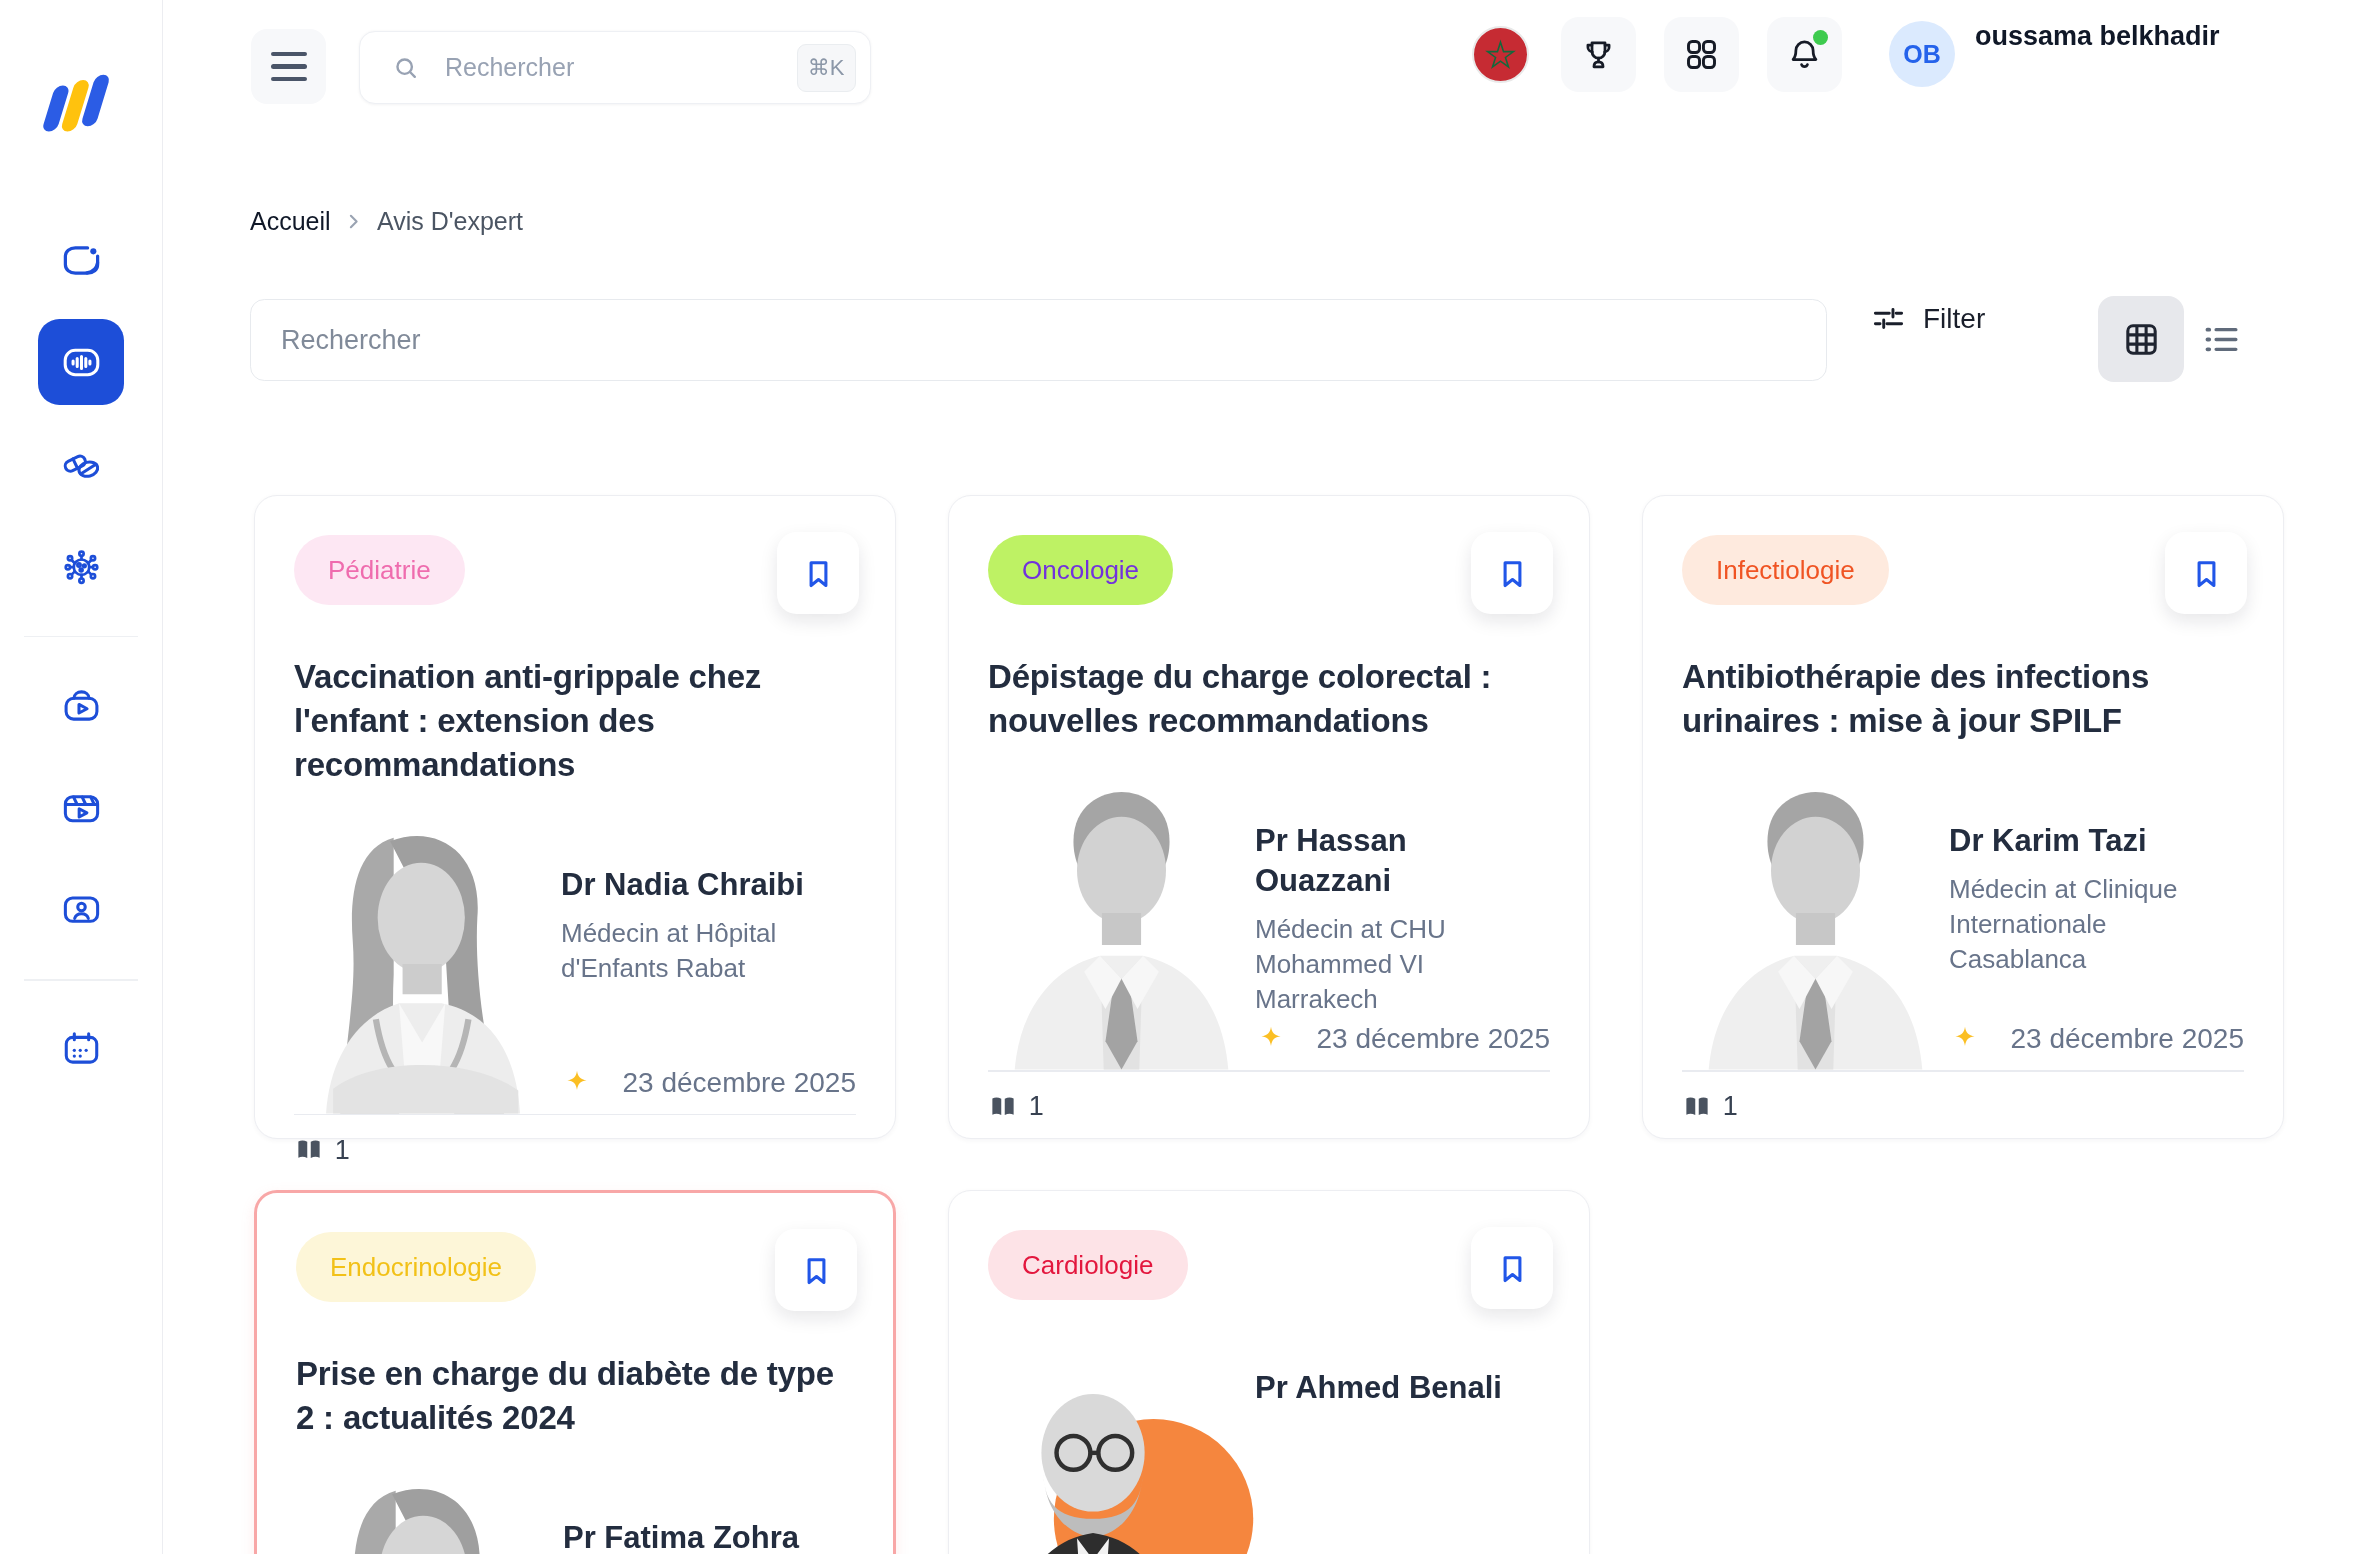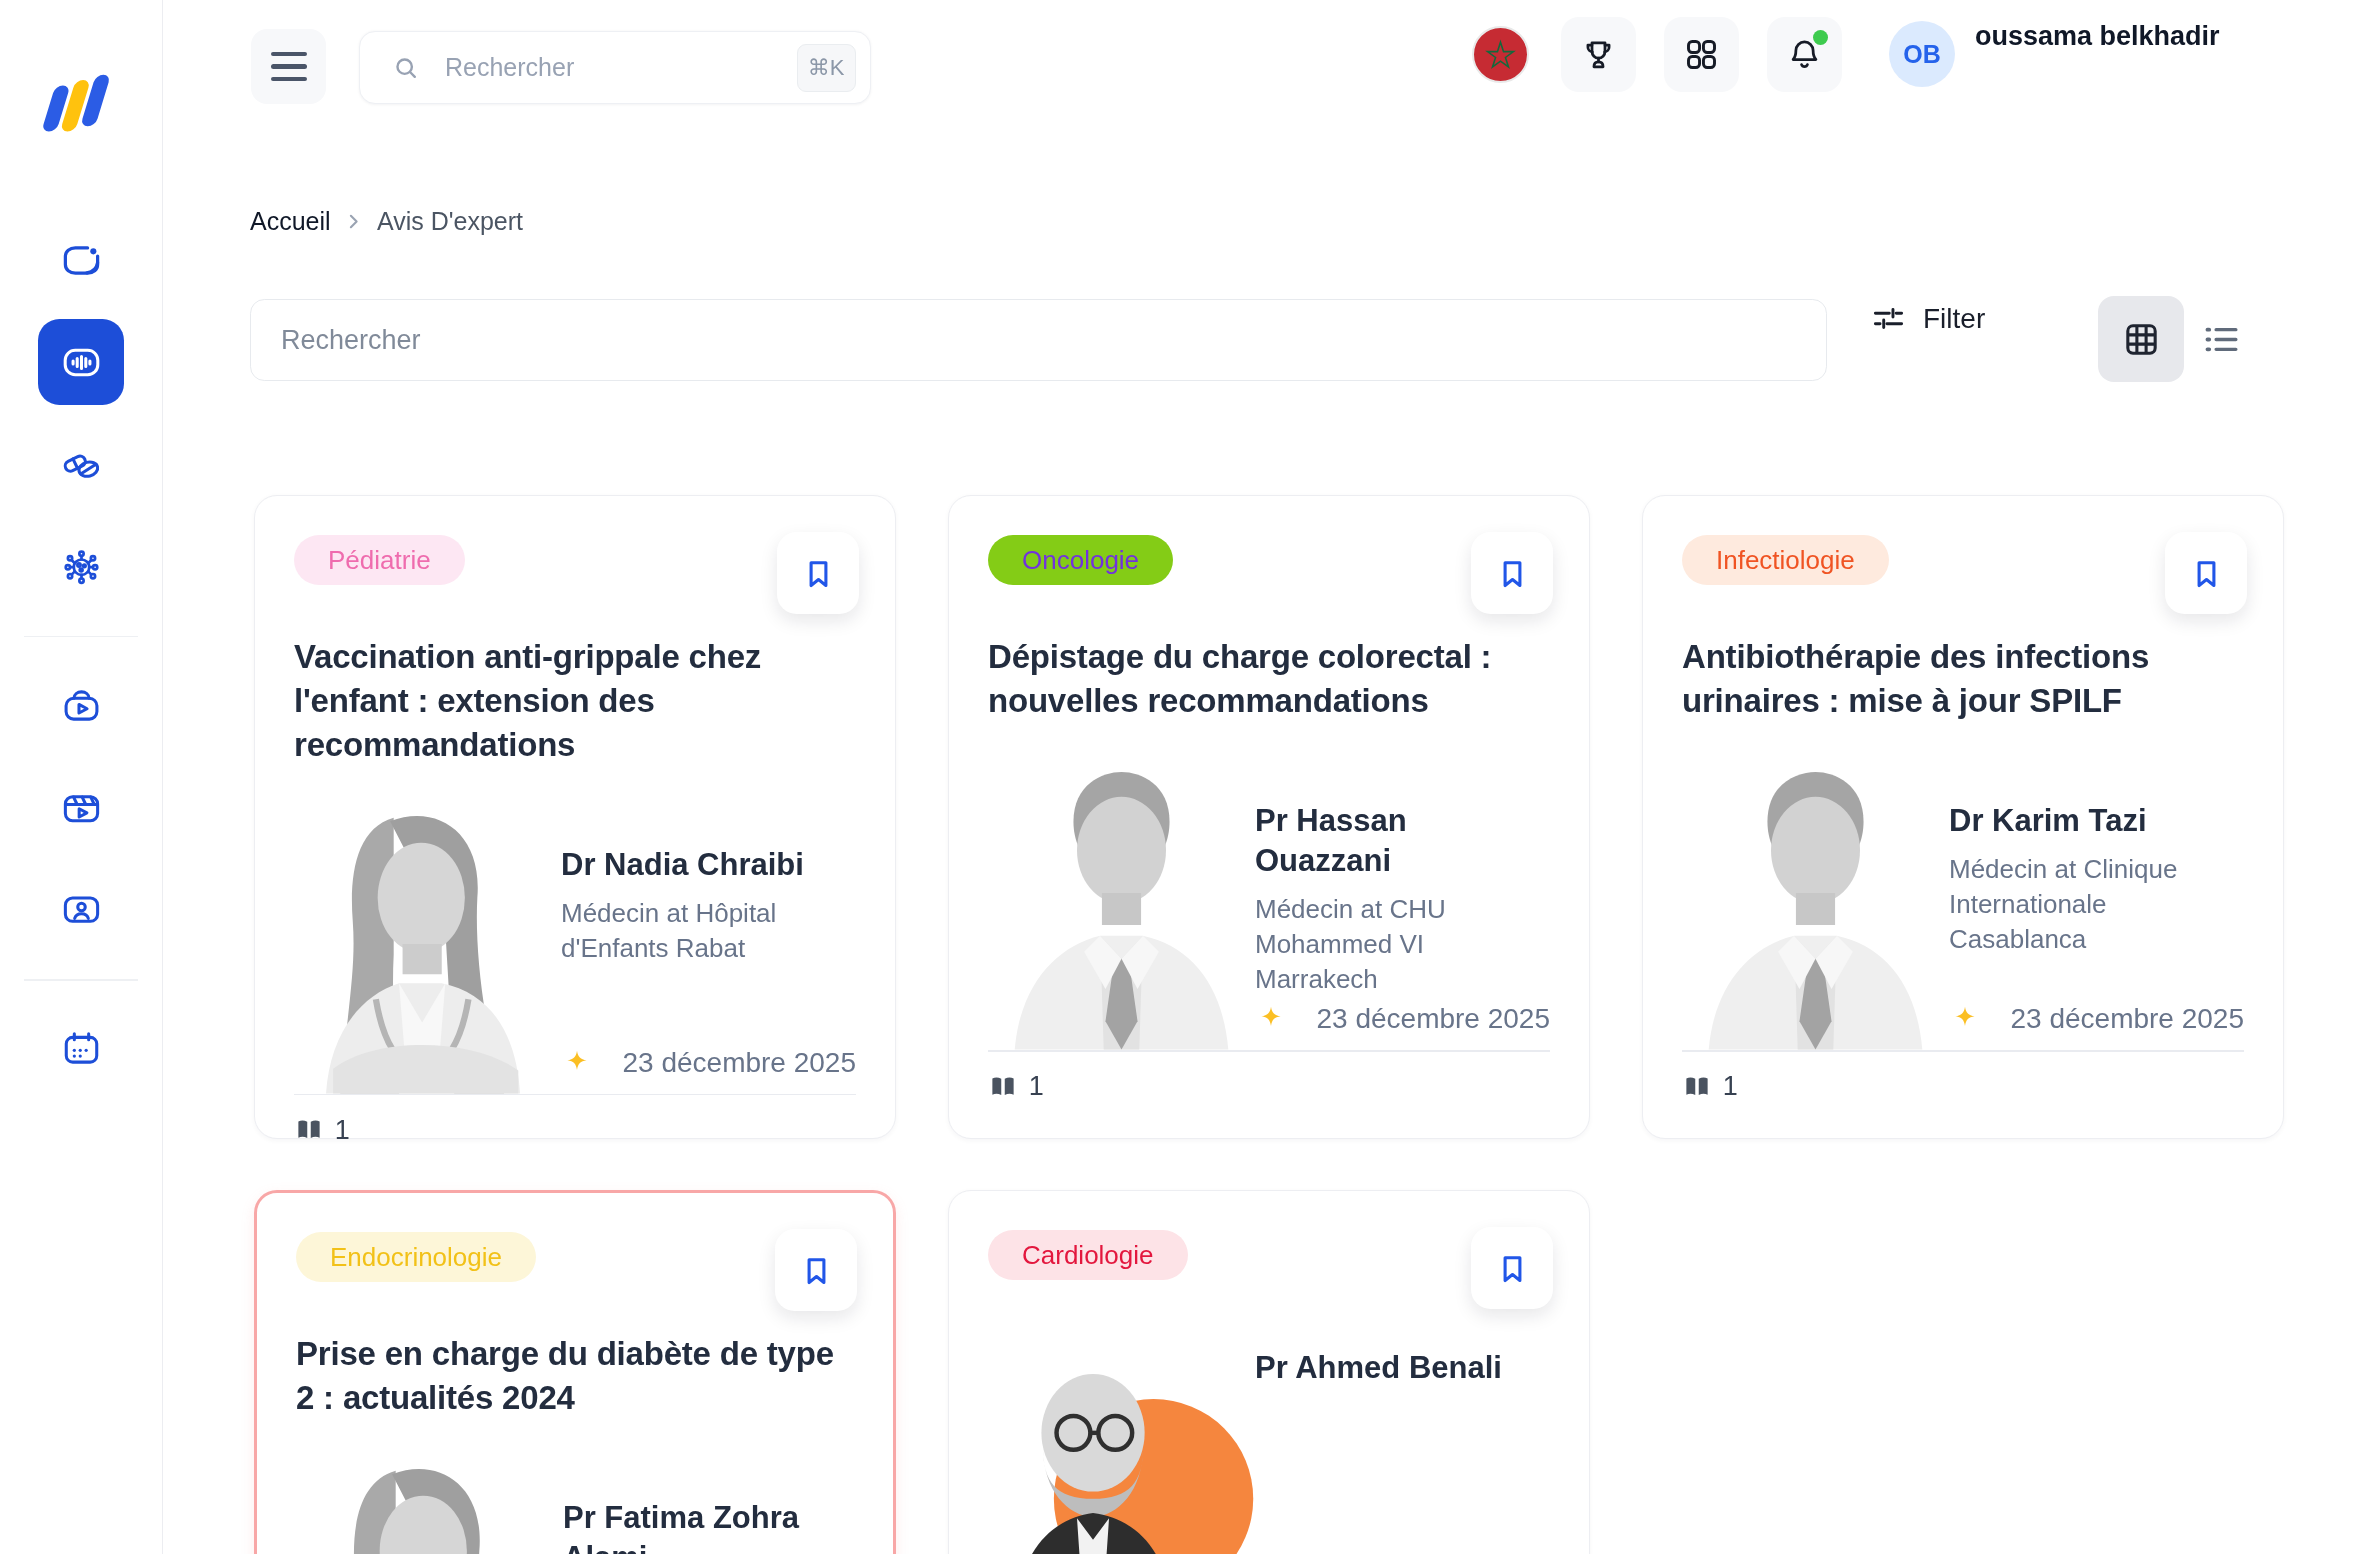--- a/index.html
+++ b/index.html
@@ -41,21 +41,21 @@
   .filter-btn svg{width:37px;height:37px;color:#1a1f2b}
   .filter-btn .lbl{font-size:28px;color:#1a1f2b;font-weight:500}
   .grid-btn{position:absolute;left:2098px;top:296px;width:86px;height:86px;border-radius:16px;background:#e7e8ec;display:flex;align-items:center;justify-content:center;color:#1f2430;cursor:pointer}
   .grid-btn svg{width:41px;height:41px}
   .listview-btn{position:absolute;left:2194px;top:312px;width:55px;height:55px;display:flex;align-items:center;justify-content:center;color:#606b7b;cursor:pointer}
   .listview-btn svg{width:43px;height:43px}
   
   .cards{position:absolute;left:254px;top:495px;width:2028px;display:grid;grid-template-columns:repeat(3,642px);grid-auto-rows:644px;column-gap:52px;row-gap:51px}
   .card{position:relative;background:#fff;border:0.9px solid #edeef2;border-radius:23px;box-shadow:0 1.8px 5.3px rgba(16,24,40,.04);padding:39px 39px 0 39px;box-sizing:border-box}
   .card.selected{border:3.6px solid #f8a7a7;box-shadow:0 5.3px 12.5px rgba(248,150,150,.18)}
-  .badge{display:inline-flex;align-items:center;height:50px;padding:0 34px;border-radius:890px;font-size:26px;font-weight:500;white-space:nowrap}
+  .badge{display:inline-flex;align-items:center;height:70px;padding:0 34px;border-radius:890px;font-size:26px;font-weight:500;white-space:nowrap}
   .bookmark-btn{position:absolute;top:36px;right:36px;width:82px;height:82px;border-radius:19.6px;background:#fff;box-shadow:0 7.1px 18px rgba(16,24,40,.10);display:flex;align-items:center;justify-content:center;cursor:pointer}
   .bookmark-btn svg{width:37px;height:37px;color:#2156e8}
   .card-title{margin-top:50px;font-size:33px;font-weight:600;color:#232d3f;line-height:1.33;max-width:575px;letter-spacing:-0.2px}
   .card-body{display:flex;margin-top:23px;height:294px}
   .shot{width:267px;flex:none;align-self:flex-end;display:flex;align-items:flex-end}
   .shot svg{width:267px;height:282px;display:block}
   .info{flex:1;display:flex;flex-direction:column;padding-top:45px;min-width:0}
   .doc-name{font-size:31px;font-weight:600;color:#232d3f;line-height:1.3}
   .doc-aff{margin-top:10.7px;font-size:26px;color:#68748a;line-height:1.35}
   .meta{margin-top:auto;display:flex;align-items:center;padding-bottom:14.3px}
@@ -274,21 +274,21 @@
     <div class="card-divider"></div>
     <div class="card-footer">
       <svg viewBox="0 0 24 24">
         <path d="M3.5 5.2C5.6 4 8 4 10.6 5.3V18.3C8 17 5.6 17 3.5 18.2ZM20.5 5.2C18.4 4 16 4 13.4 5.3V18.3C16 17 18.4 17 20.5 18.2Z" fill="currentColor"></path>
       </svg>
       <span class="read-count">1</span>
     </div>
   </article>
 
   <article class="card">
-    <span class="badge" style="background: #84cc16; color: rgb(114, 50, 221);">Oncologie</span>
+    <span class="badge" style="background: #bef264; color: rgb(114, 50, 221);">Oncologie</span>
     <div class="bookmark-btn">
       <svg viewBox="0 0 24 24" fill="none" stroke="currentColor" stroke-width="2" stroke-linecap="round" stroke-linejoin="round">
         <path d="M7.2 5h9.6v14.8l-4.8-3.9-4.8 3.9z"></path>
       </svg>
     </div>
     <h3 class="card-title">Dépistage du charge colorectal : nouvelles recommandations</h3>
     <div class="card-body">
       <div class="shot">
 
         <svg viewBox="0 0 300 316">

